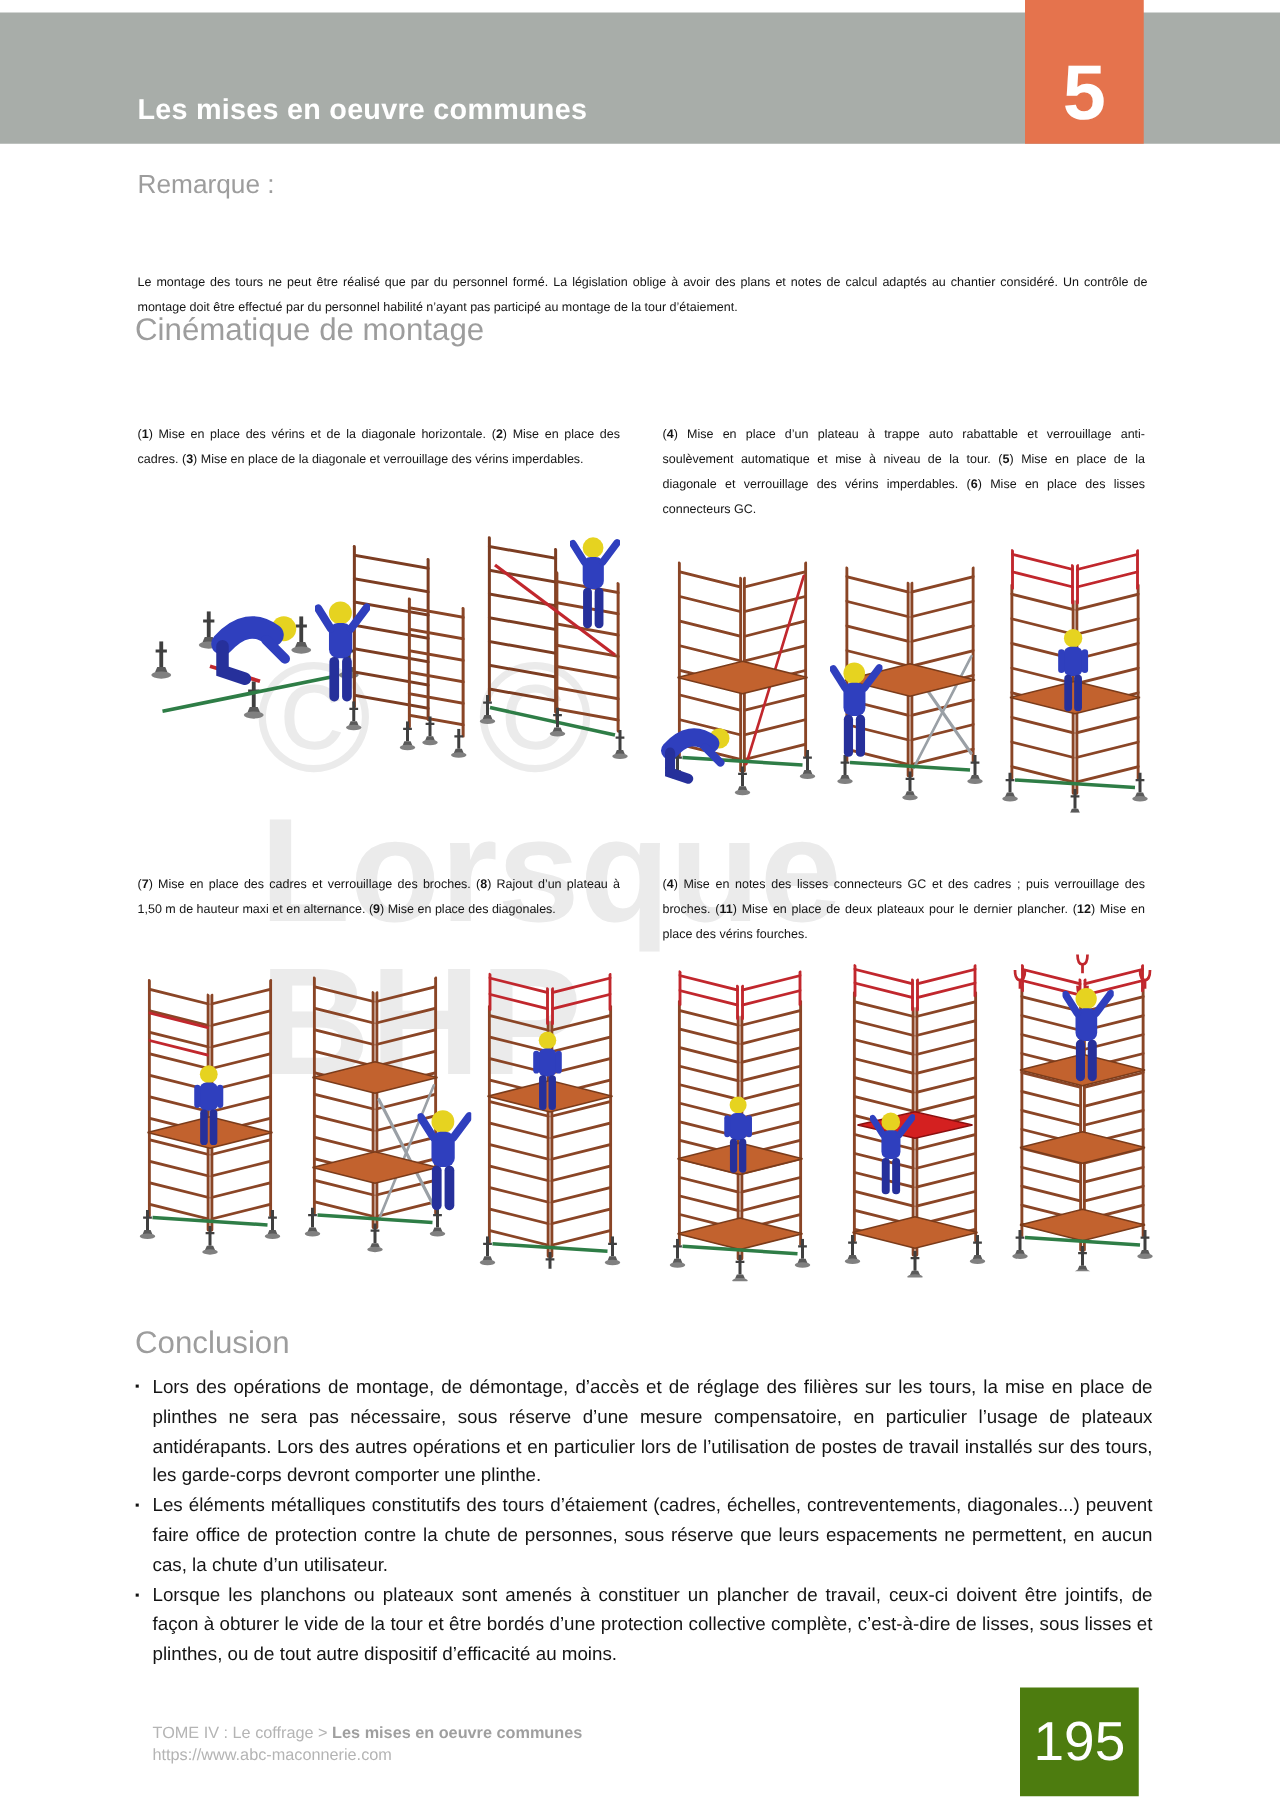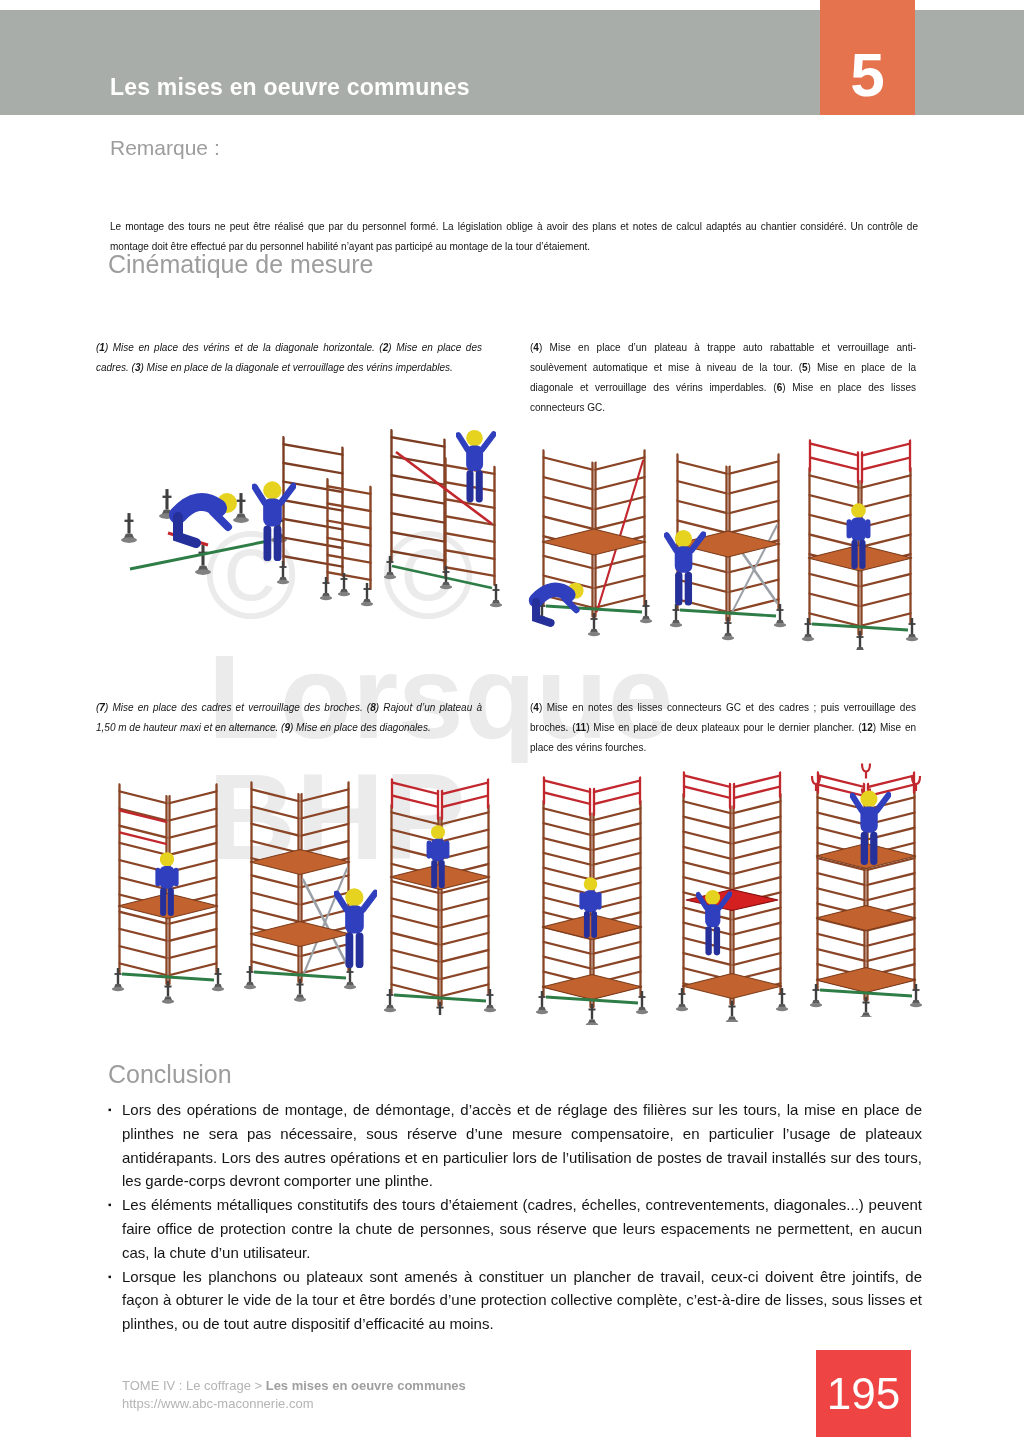--- a/index.html
+++ b/index.html
@@ -20,38 +20,38 @@
   
   .h-gray{color:#9d9d9d;font-weight:normal;}
   .h-remarque{left:110px;top:136px;font-size:21px;}
   .h-cinematique{left:108px;top:250px;font-size:25px;}
   .h-conclusion{left:108px;top:1060px;font-size:25px;}
   
   .body-text{font-size:10px;line-height:20px;text-align:justify;margin-top:48px;}
   .remarque-body{left:110px;top:169px;width:808px;}
   .col-steps{top:290px;width:386px;}
   .col-steps.row2{top:650px;}
-  .col-l{left:96px;font-style:italic;}
+  .col-l{left:110px;}
   .col-r{left:530px;}
   .body-text b{font-weight:700;}
   
   .bullets{left:108px;top:1098px;width:814px;}
   .bullet-row{display:flex;align-items:flex-start;}
   .bullet-marker{flex:0 0 14px;font-size:10px;line-height:24px;color:#111;}
   .bullet-text{flex:1;font-size:15px;line-height:23.8px;text-align:justify;}
   
   .wm-c1{left:205px;top:512px;font-size:125px;font-weight:normal;}
   .wm-c2{left:382px;top:512px;font-size:125px;font-weight:normal;}
   .wm-editions{left:208px;top:638px;font-size:118px;}
   .wm-bhp{left:208px;top:756px;font-size:122px;}
   
   .footer-line1{left:122px;top:1378px;font-size:13px;color:#b4b4b4;}
   .footer-line1 b{color:#9f9f9f;font-weight:bold;}
   .footer-line2{left:122px;top:1396px;font-size:13px;color:#b4b4b4;text-align:center;}
-  .page-box{left:816px;top:1350px;width:95px;height:87px;background:#ef4444;text-align:center;z-index:2;}
+  .page-box{left:816px;top:1350px;width:95px;height:87px;background:#4d7c0f;text-align:center;z-index:2;}
   .page-box span{color:#fff;font-size:44px;line-height:87px;font-weight:normal;}
 </style>
 </head>
 <body>
 
 <svg width="0" height="0" style="position:absolute" aria-hidden="true">
   <defs>
     <symbol id="jack" viewBox="0 0 14 24">
       <line x1="7" y1="0" x2="7" y2="16" stroke="#3f3f3f" stroke-width="2.4"></line>
       <line x1="3.5" y1="6" x2="10.5" y2="6" stroke="#3f3f3f" stroke-width="1.8"></line>
@@ -90,21 +90,21 @@
 <div class="abs header-bar">
   <div class="header-title">Les mises en oeuvre communes</div>
 </div>
 <div class="abs chapter-box">
   <span>5</span>
 </div>
 
 <div class="abs txt h-gray h-remarque">Remarque :</div>
 <div class="abs txt body-text remarque-body">Le montage des tours ne peut être réalisé que par du personnel formé. La législation oblige à avoir des plans et notes de calcul adaptés au chantier considéré. Un contrôle de montage doit être effectué par du personnel habilité n’ayant pas participé au montage de la tour d’étaiement.</div>
 
-<div class="abs txt h-gray h-cinematique">Cinématique de mesure</div>
+<div class="abs txt h-gray h-cinematique">Cinématique de montage</div>
 <div class="abs txt body-text col-steps col-l"><span>(</span><b>1</b><span>) Mise en place des vérins et de la diagonale horizontale. (</span><b>2</b><span>) Mise en place des cadres. (</span><b>3</b><span>) Mise en place de la diagonale et verrouillage des vérins imperdables.</span></div>
 <div class="abs txt body-text col-steps col-r"><span>(</span><b>4</b><span>) Mise en place d’un plateau à trappe auto rabattable et verrouillage anti-soulèvement automatique et mise à niveau de la tour. (</span><b>5</b><span>) Mise en place de la diagonale et verrouillage des vérins imperdables. (</span><b>6</b><span>) Mise en place des lisses connecteurs GC.</span></div>
 
 <div class="wm wm-c1">©</div>
 <div class="wm wm-c2">©</div>
 <div class="wm wm-editions">Lorsque</div>
 <div class="wm wm-bhp">BHP</div>
 
 <svg id="figA1" class="fig" style="left:110px;top:455px" width="200" height="150" viewBox="0 0 200 150">
   <use href="#jack" x="10" y="58" width="18" height="31"></use>

